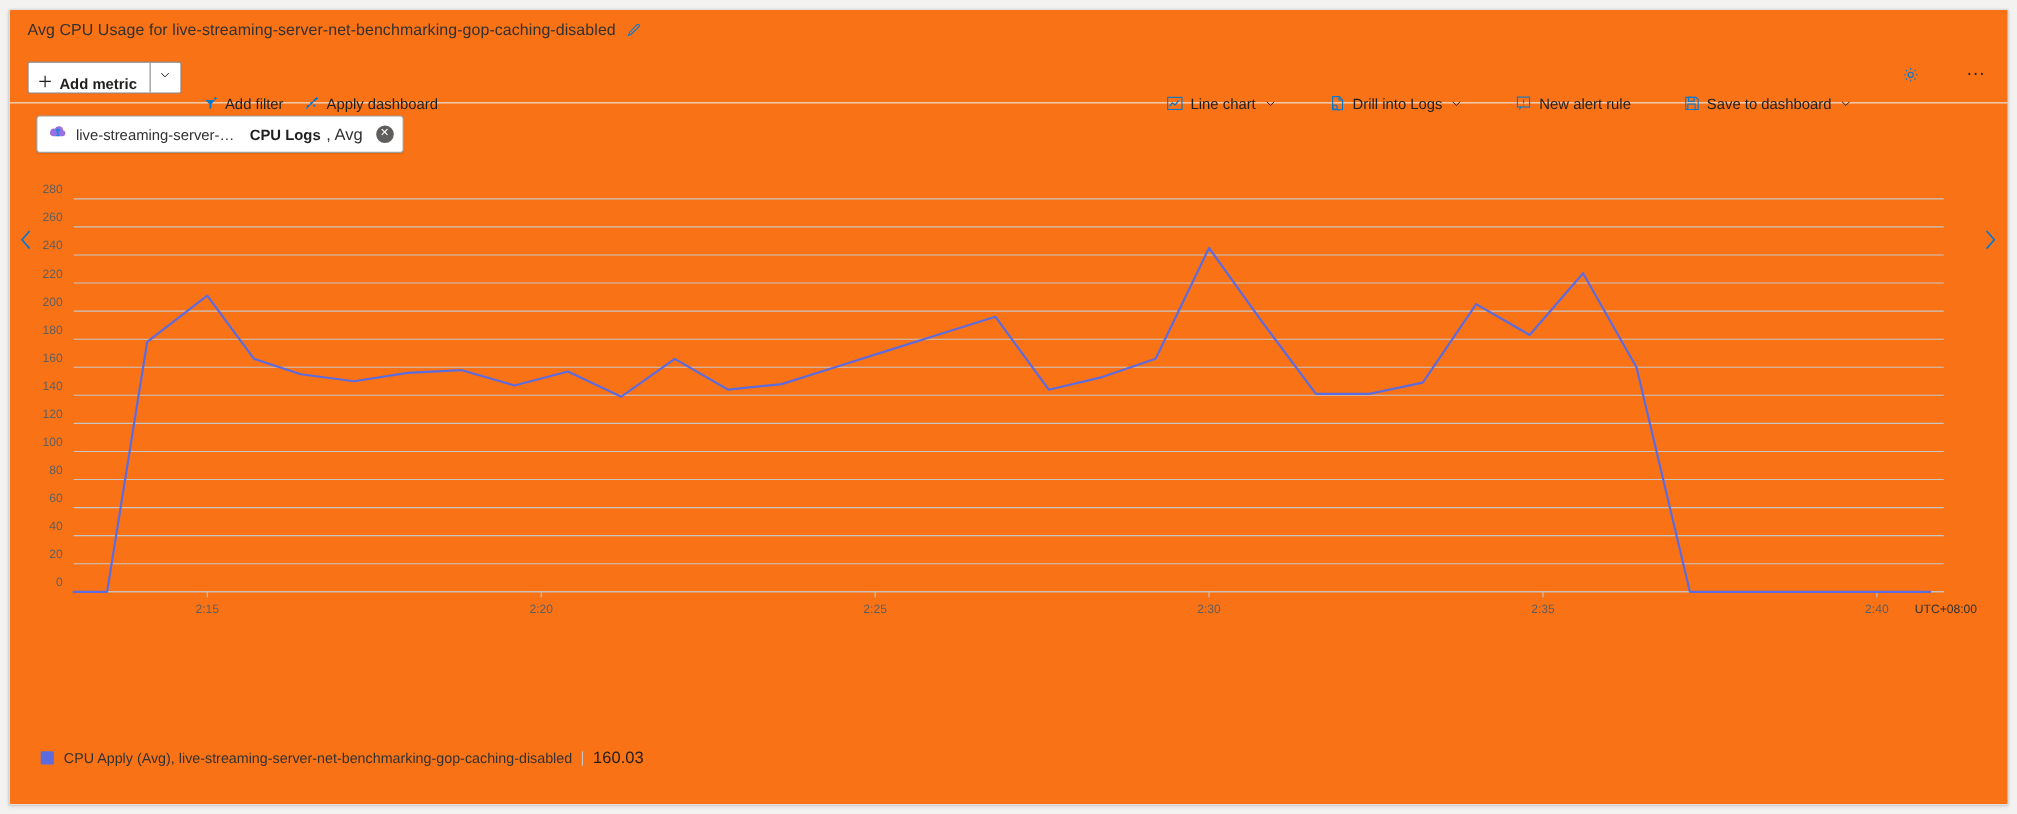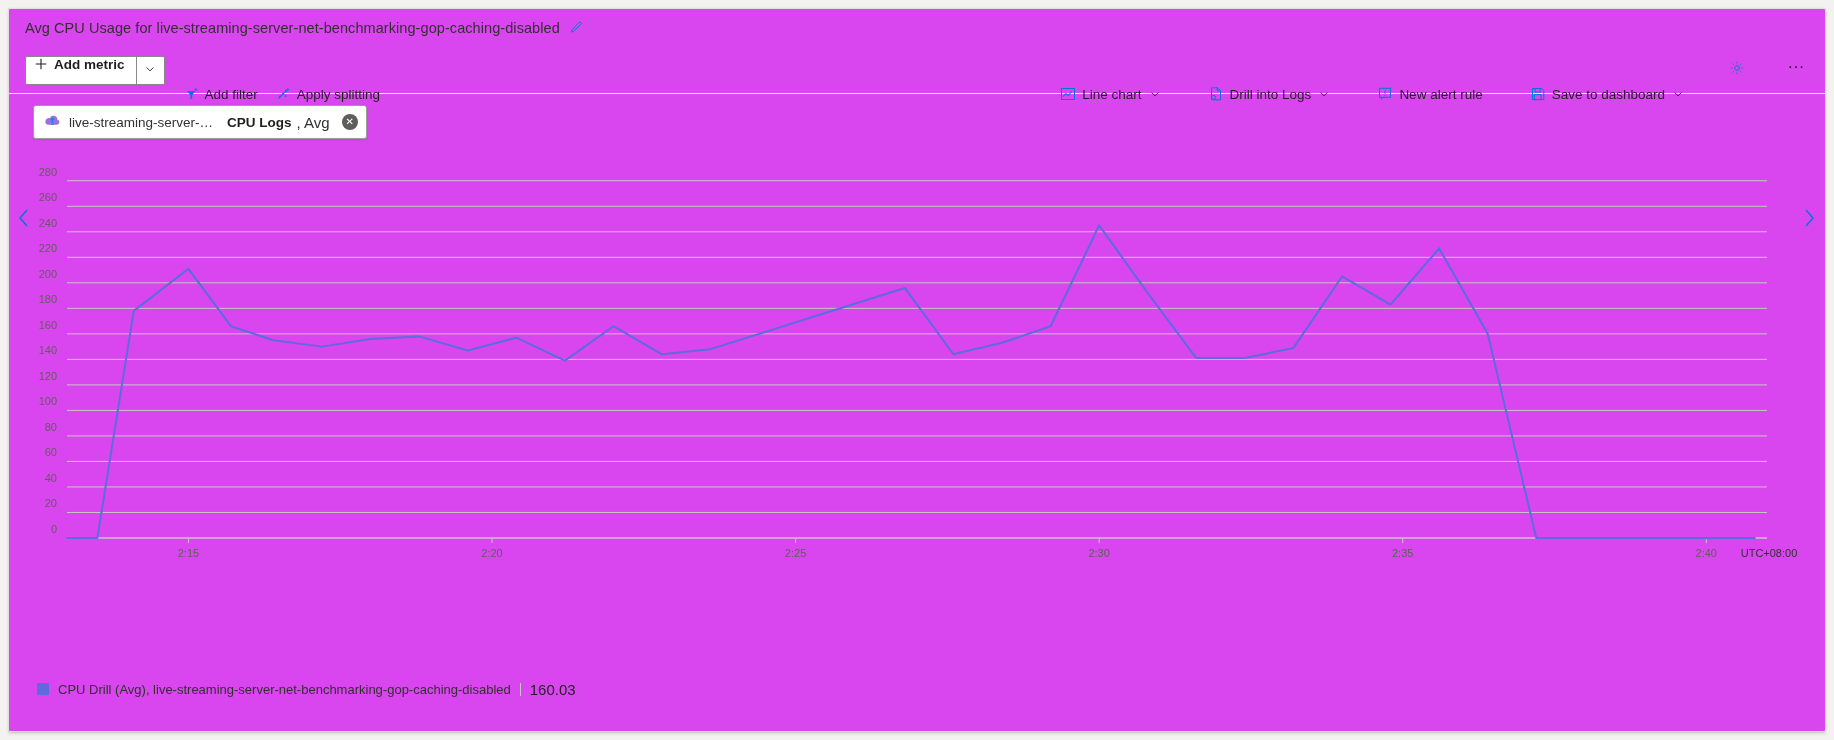--- a/index.html
+++ b/index.html
@@ -7,21 +7,21 @@
     margin: 0; padding: 0;
     background: #f3f2f1;
     font-family: "Liberation Sans", sans-serif;
   }
   body { width: 1834px; height: 740px; overflow: hidden; }
 
   .panel {
     position: absolute;
     left: 8px; top: 8px;
     width: 1818px; height: 724px;
-    background: #d946ef;
+    background: #f97316;
     border: 1px solid #e1dfdd;
     border-radius: 2px;
     box-shadow: 0 0.3px 0.9px rgba(0,0,0,0.08), 0 1.6px 3.6px rgba(0,0,0,0.10);
   }
 
   
   .title-row {
     position: absolute; left: 0; top: 0;
     width: 100%; height: 38px;
     display: flex; align-items: center;
@@ -46,21 +46,21 @@
   }
   .cmd-left { display: flex; align-items: center; gap: 0; }
   .cmd-right { margin-left: auto; display: flex; align-items: center; gap: 29px; }
 
   .addmetric-group {
     display: flex; align-items: stretch; height: 29px;
     border: 1px solid #8a8886; border-radius: 2px; overflow: hidden;
     background: #fff;
   }
   .addmetric-main {
-    display: flex; align-items: flex-start; gap: 6px;
+    display: flex; align-items: flex-end; gap: 6px;
     padding: 0 11px 0 8px; cursor: pointer;
     font-size: 13.5px; font-weight: 700; color: #201f1e;
   }
   .addmetric-caret {
     width: 28px; display: flex; align-items: center; justify-content: center;
     border-left: 1px solid #8a8886; cursor: pointer;
   }
 
   .cmd-btn {
     display: flex; align-items: center; gap: 6px;
@@ -187,21 +187,21 @@
         <span class="ico">
           <svg width="15" height="15" viewBox="0 0 16 16">
             <path d="M2.5 12.5L12 3" stroke="#0078d4" stroke-width="1.1"></path>
             <circle cx="4.3" cy="10.2" r="1.1" fill="#0078d4"></circle>
             <circle cx="7.4" cy="7.3" r="1.1" fill="#0078d4"></circle>
             <circle cx="10.6" cy="4.4" r="1.1" fill="#0078d4"></circle>
             <circle cx="10.4" cy="9.6" r="1.1" fill="#0078d4"></circle>
             <path d="M12.6 1.2v3M11.1 2.7h3" stroke="#0078d4" stroke-width="0.9"></path>
           </svg>
         </span>
-        <span>Apply splitting</span>
+        <span>Apply dashboard</span>
       </div>
     </div>
 
     <div class="cmd-right">
       <div class="cmd-btn">
         <span class="ico">
           <svg width="16" height="16" viewBox="0 0 16 16">
             <rect x="1.5" y="2.5" width="13" height="11" fill="none" stroke="#0078d4" stroke-width="1"></rect>
             <path d="M3.2 10.6l2.6-3.1 2.4 2 3.4-4.2" fill="none" stroke="#0078d4" stroke-width="1.1"></path>
           </svg>
@@ -345,18 +345,18 @@
     </svg>
   </div>
   <div class="nav-arrow nav-right">
     <svg width="13" height="20" viewBox="0 0 13 20">
       <path d="M3 2l7 8-7 8" fill="none" stroke="#0078d4" stroke-width="1.5"></path>
     </svg>
   </div>
 
   <div class="legend-row">
     <span class="legend-swatch"></span>
-    <span class="legend-text">CPU Drill (Avg), live-streaming-server-net-benchmarking-gop-caching-disabled</span>
+    <span class="legend-text">CPU Apply (Avg), live-streaming-server-net-benchmarking-gop-caching-disabled</span>
     <span class="legend-sep"></span>
     <span class="legend-value">160.03</span>
   </div>
 
 </div>
 
 </body></html>

